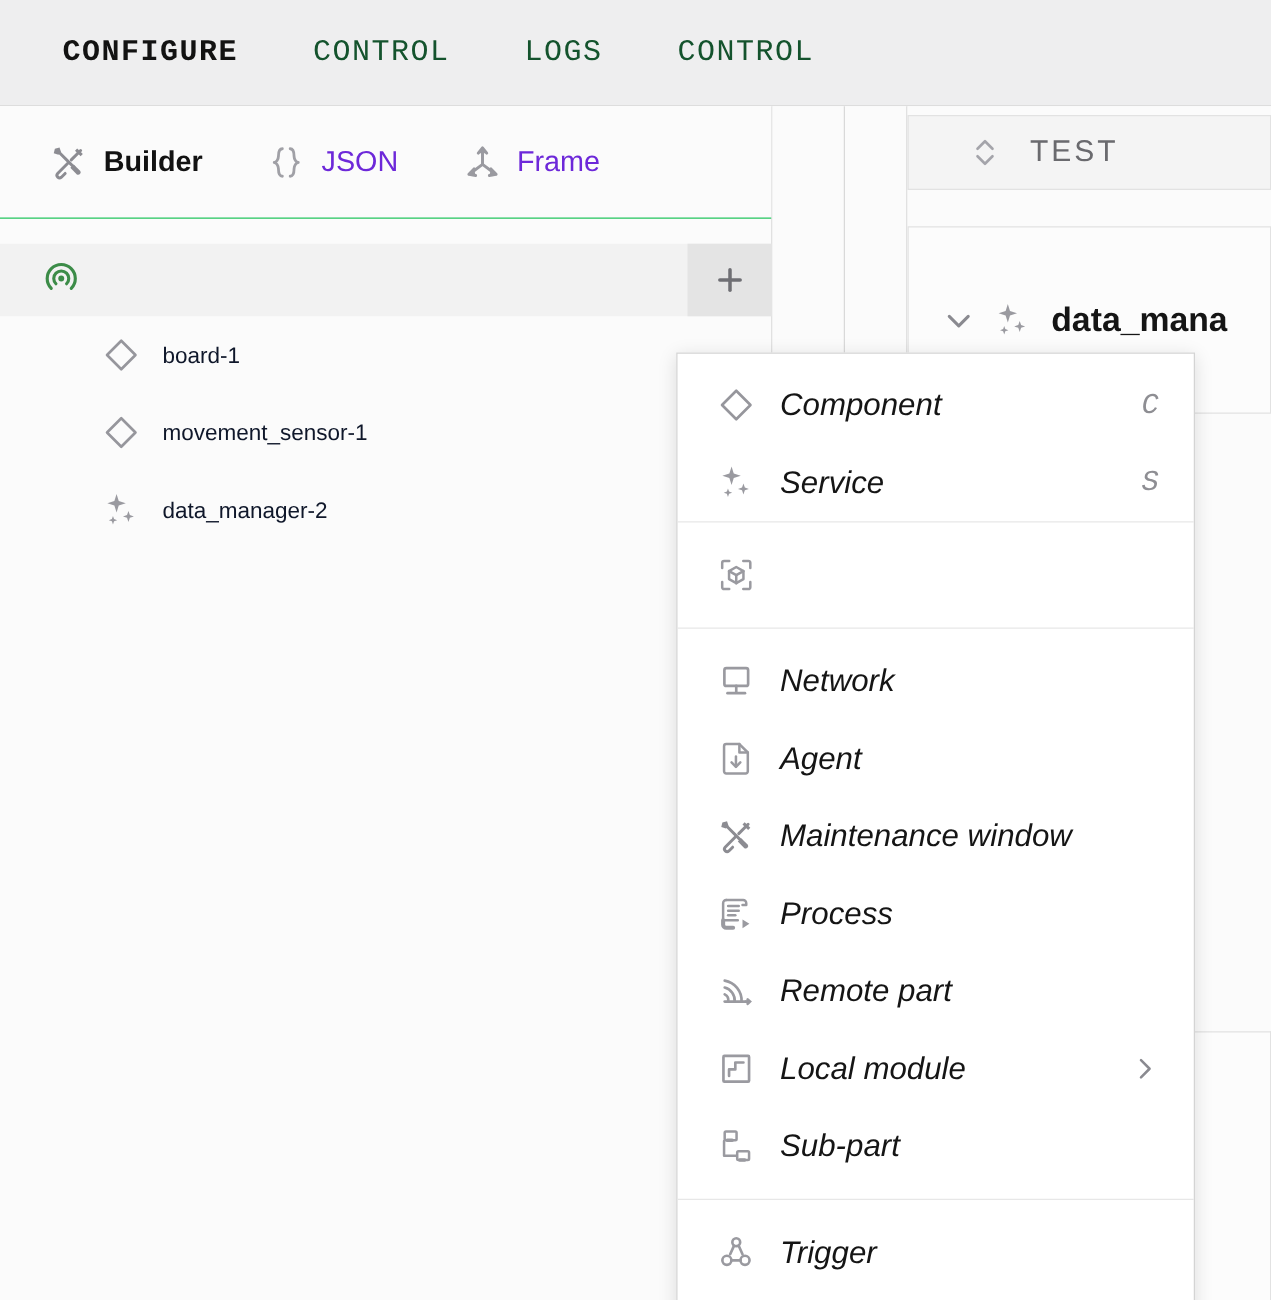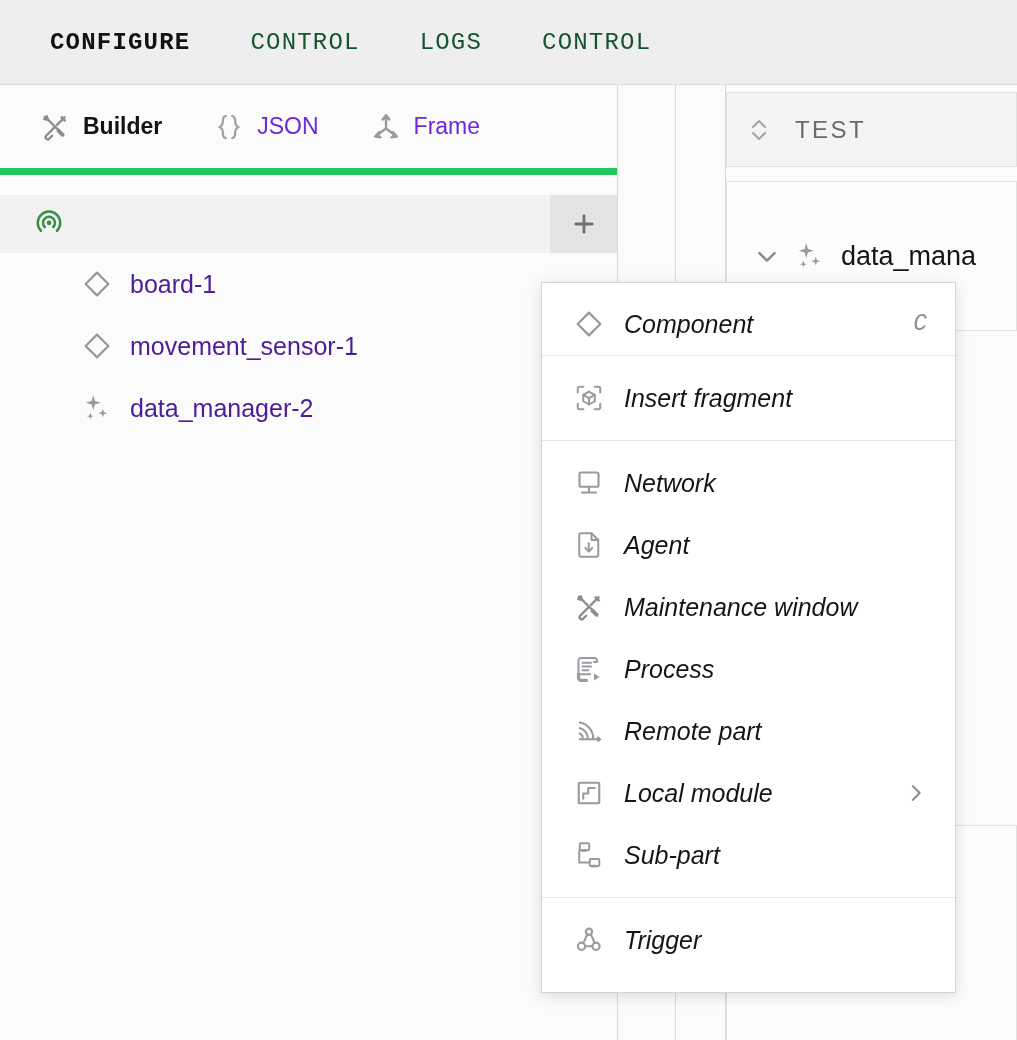--- a/index.html
+++ b/index.html
@@ -34,21 +34,21 @@
   .topnav-item.active { color: #121212; font-weight: 700; }
 
   
   .leftpanel {
     position: absolute; left: 0; top: 85px; width: 618px; height: 955px;
     background: #fbfbfb;
     border-right: 1px solid #d9d9d9;
   }
   .subtabs {
     height: 90px; display: flex; align-items: center;
-    padding-left: 40px; border-bottom: 7px solid #22c55e;
+    padding-left: 40px; border-bottom: 1px solid #22c55e;
     background: #fbfbfb;
   }
   .subtab { display: flex; align-items: center; margin-right: 52px; cursor: pointer; }
   .subtab .ic { width: 30px; height: 30px; margin-right: 13px; display: block; flex: none; }
   .subtab .lbl { font-size: 23px; color: #6d28d9; white-space: nowrap; }
   .subtab.active .lbl { color: #121212; font-weight: 700; }
 
   
   .tree { padding-top: 20px; }
   .tree-root {
@@ -59,53 +59,53 @@
   .tree-root .lbl { font-size: 25px; font-weight: 700; color: #1b1b1b; }
   .plusbtn {
     position: absolute; right: 0; top: 0; width: 67px; height: 58px;
     background: #e4e4e4; display: flex; align-items: center; justify-content: center;
     cursor: pointer;
   }
   .plusbtn svg { width: 26px; height: 26px; display: block; }
 
   .tree-child { height: 62px; display: flex; align-items: center; padding-left: 82px; cursor: pointer; }
   .tree-child .ic { width: 30px; height: 30px; margin-right: 18px; flex: none; }
-  .tree-child .lbl { font-size: 25px; color: #4c1d95; }
+  .tree-child .lbl { font-size: 18px; color: #0f172a; }
 
   
   .rail {
     position: absolute; top: 85px; height: 955px;
     border-right: 1px solid #d9d9d9; background: #fbfbfb;
   }
   .rail.r1 { left: 618px; width: 58px; }
   .rail.r2 { left: 676px; width: 50px; }
   .rightcol {
     position: absolute; left: 726px; top: 85px; width: 291px; height: 955px;
     background: #fbfbfb;
   }
 
   .testcard {
-    position: absolute; left: 0; top: 7px; width: 291px; height: 75px;
+    position: absolute; left: 0; top: 7px; width: 291px; height: 60px;
     background: #f4f4f4; border: 1px solid #e2e2e2;
-    display: flex; align-items: center; padding-left: 20px;
+    display: flex; align-items: center; padding-left: 49px;
   }
   .testcard .sorticon { width: 24px; height: 30px; flex: none; margin-right: 24px; }
   .testcard .lbl {
     font-size: 24px; color: #6a6a6e; letter-spacing: 2.4px; white-space: nowrap;
   }
 
   .dmcard {
     position: absolute; left: 0; top: 96px; width: 291px; height: 150px;
     background: #fcfcfc; border: 1px solid #e2e2e2;
     display: flex; align-items: center; padding-left: 26px;
   }
   .dmcard .chev { width: 28px; height: 28px; flex: none; margin-right: 14px; }
   .dmcard .ic { width: 30px; height: 30px; flex: none; margin-right: 16px; }
   .dmcard .lbl {
-    font-size: 27px; font-weight: 400; color: #151515;
+    font-size: 27px; font-weight: 700; color: #151515;
     white-space: nowrap; overflow: hidden;
   }
 
   .stubcard {
     position: absolute; left: 0; top: 740px; width: 291px; height: 300px;
     background: #fcfcfc; border: 1px solid #e2e2e2; border-bottom: none;
   }
 
   
   .menu {
@@ -277,37 +277,47 @@
     <div class="menu-sec">
       <div class="menu-item">
         <span class="ic">
           <svg viewBox="0 0 24 24" fill="none" stroke="#96969c" stroke-width="1.7" stroke-linejoin="round">
             <path d="M12 2.9 L21.1 12 L12 21.1 L2.9 12 Z"></path>
           </svg>
         </span>
         <span class="lbl">Component</span>
         <span class="sc">C</span>
       </div>
+      <div class="menu-item">
+        <span class="ic">
+          <svg viewBox="0 0 24 24" fill="#9a9aa0" stroke="none">
+            <path d="M9 1.8 L10.4 6.3 L14.9 7.7 L10.4 9.1 L9 13.6 L7.6 9.1 L3.1 7.7 L7.6 6.3 Z"></path>
+            <path d="M16.6 12.6 L17.5 15.2 L20.1 16.1 L17.5 17 L16.6 19.6 L15.7 17 L13.1 16.1 L15.7 15.2 Z"></path>
+            <path d="M6.7 15.8 L7.4 17.8 L9.4 18.5 L7.4 19.2 L6.7 21.2 L6 19.2 L4 18.5 L6 17.8 Z"></path>
+          </svg>
+        </span>
+        <span class="lbl">Service</span>
+        <span class="sc">S</span>
+      </div>
     </div>
 
     <div class="menu-sec pad">
       <div class="menu-item">
         <span class="ic">
           <svg viewBox="0 0 24 24" fill="none" stroke="#9a9aa0" stroke-width="1.6" stroke-linecap="round" stroke-linejoin="round">
             <path d="M3 7.5 L3 4.2 A1.2 1.2 0 0 1 4.2 3 L7.5 3"></path>
             <path d="M16.5 3 L19.8 3 A1.2 1.2 0 0 1 21 4.2 L21 7.5"></path>
             <path d="M21 16.5 L21 19.8 A1.2 1.2 0 0 1 19.8 21 L16.5 21"></path>
             <path d="M7.5 21 L4.2 21 A1.2 1.2 0 0 1 3 19.8 L3 16.5"></path>
             <path d="M12 6.9 L16.6 9.5 L16.6 14.6 L12 17.2 L7.4 14.6 L7.4 9.5 Z"></path>
             <path d="M12 12.1 L16.6 9.5"></path>
               <path d="M12 12.1 L12 17.2"></path>
               <path d="M12 12.1 L7.4 9.5"></path>
           </svg>
         </span>
-        <span class="lbl">Insert fragment</span>
       </div>
     </div>
 
     <div class="menu-sec pad">
 
       <div class="menu-item">
         <span class="ic">
           <svg viewBox="0 0 24 24" fill="none" stroke="#9a9aa0" stroke-width="1.7" stroke-linecap="round" stroke-linejoin="round">
             <rect x="4.4" y="3.6" width="15.2" height="11.4" rx="1.3"></rect>
             <path d="M12 15 L12 19"></path>

